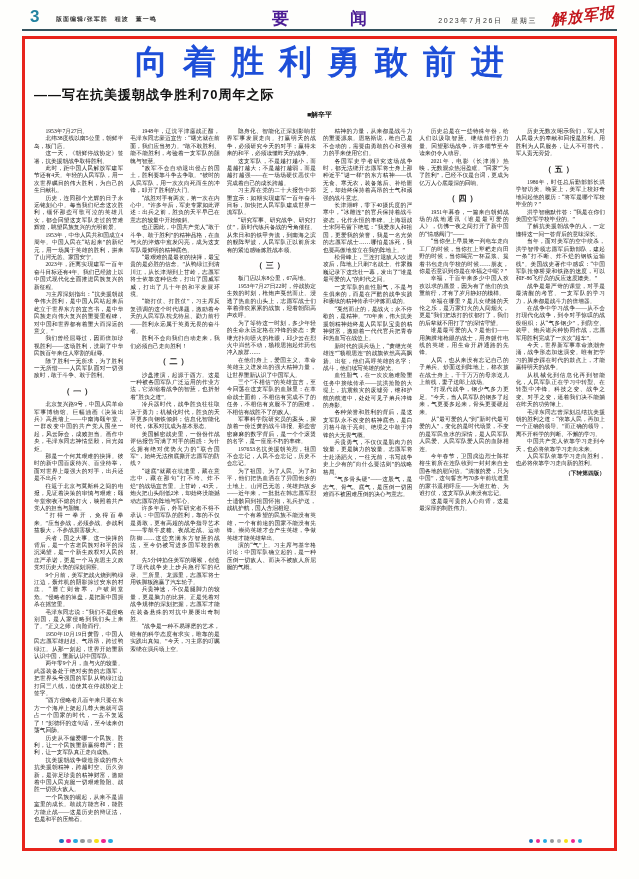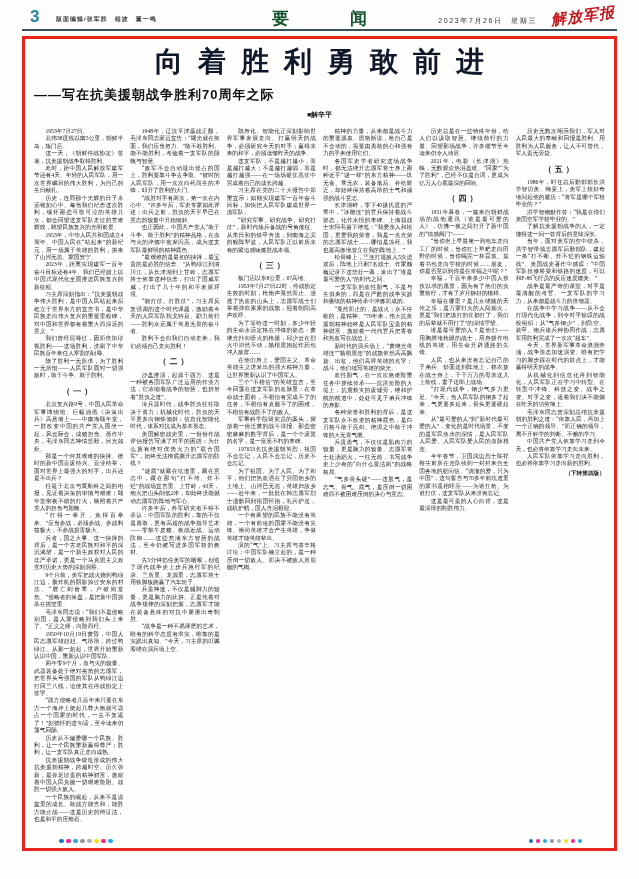--- a/index.html
+++ b/index.html
@@ -3,31 +3,31 @@
 <meta charset="utf-8">
 <style>
   html,body{margin:0;padding:0;}
   body{width:639px;height:879px;background:#ffffff;font-family:"Liberation Sans",sans-serif;position:relative;overflow:hidden;}
   .page{position:absolute;inset:0;background:#fefefc;}
 
   
   .header{position:absolute;top:7px;left:22px;width:595px;height:22px;}
   .pagenum{position:absolute;left:8px;top:0px;font-size:17px;font-weight:bold;color:#2383a0;}
   .editors{position:absolute;left:34px;top:8px;font-size:6px;color:#3a3a3a;letter-spacing:1px;font-weight:bold;}
-  .section-title{position:absolute;left:0;right:0;top:0;text-align:center;font-size:17px;font-weight:bold;color:#14532d;letter-spacing:22px;text-indent:22px;}
+  .section-title{position:absolute;left:0;right:0;top:0;text-align:center;font-size:17px;font-weight:bold;color:#4c1d95;letter-spacing:22px;text-indent:22px;}
   .date{position:absolute;right:80px;top:9px;font-size:7px;color:#333;letter-spacing:1.6px;}
   .masthead{position:absolute;right:2px;top:0px;font-size:15px;font-weight:bold;font-style:italic;color:#c3161c;transform:rotate(-7deg);letter-spacing:1px;}
   .header-rule{position:absolute;top:29px;left:22px;width:595px;height:2px;background:#35535e;}
 
   
   .frame{position:absolute;left:22px;top:36px;width:595px;height:815px;border:3px solid #e8241c;box-sizing:border-box;background:#fffefd;}
   .frame-inner{position:absolute;inset:0;padding:5px 9px 10px 9px;box-sizing:border-box;display:flex;flex-direction:column;}
 
   
-  .headline{text-align:center;font-weight:bold;color:#0f172a;font-size:28px;line-height:36px;letter-spacing:15px;text-indent:15px;font-family:"Liberation Sans",sans-serif;}
+  .headline{text-align:center;font-weight:bold;color:#1d4ed8;font-size:33px;line-height:36px;letter-spacing:15px;text-indent:15px;font-family:"Liberation Sans",sans-serif;}
   .subhead{font-weight:bold;color:#111;font-size:13px;margin-top:6px;letter-spacing:1px;}
   .byline{text-align:center;font-size:7px;color:#222;margin-top:6px;font-weight:bold;}
 
   
   .columns{flex:1;display:flex;gap:7px;margin-top:8px;overflow:hidden;}
   .col{flex:1;overflow:hidden;font-family:"Liberation Serif",serif;font-size:5.7px;line-height:7.4px;color:#1a1a1a;text-align:justify;}
   .col p{margin:0;text-indent:2em;}
   .col p.sec{text-align:center;font-weight:bold;font-size:8px;margin:8px 0 6px 0;text-indent:0;font-family:"Liberation Sans",sans-serif;letter-spacing:3px;}
   .col p.end{text-align:right;font-weight:bold;text-indent:0;margin-top:2px;font-family:"Liberation Sans",sans-serif;}
 

